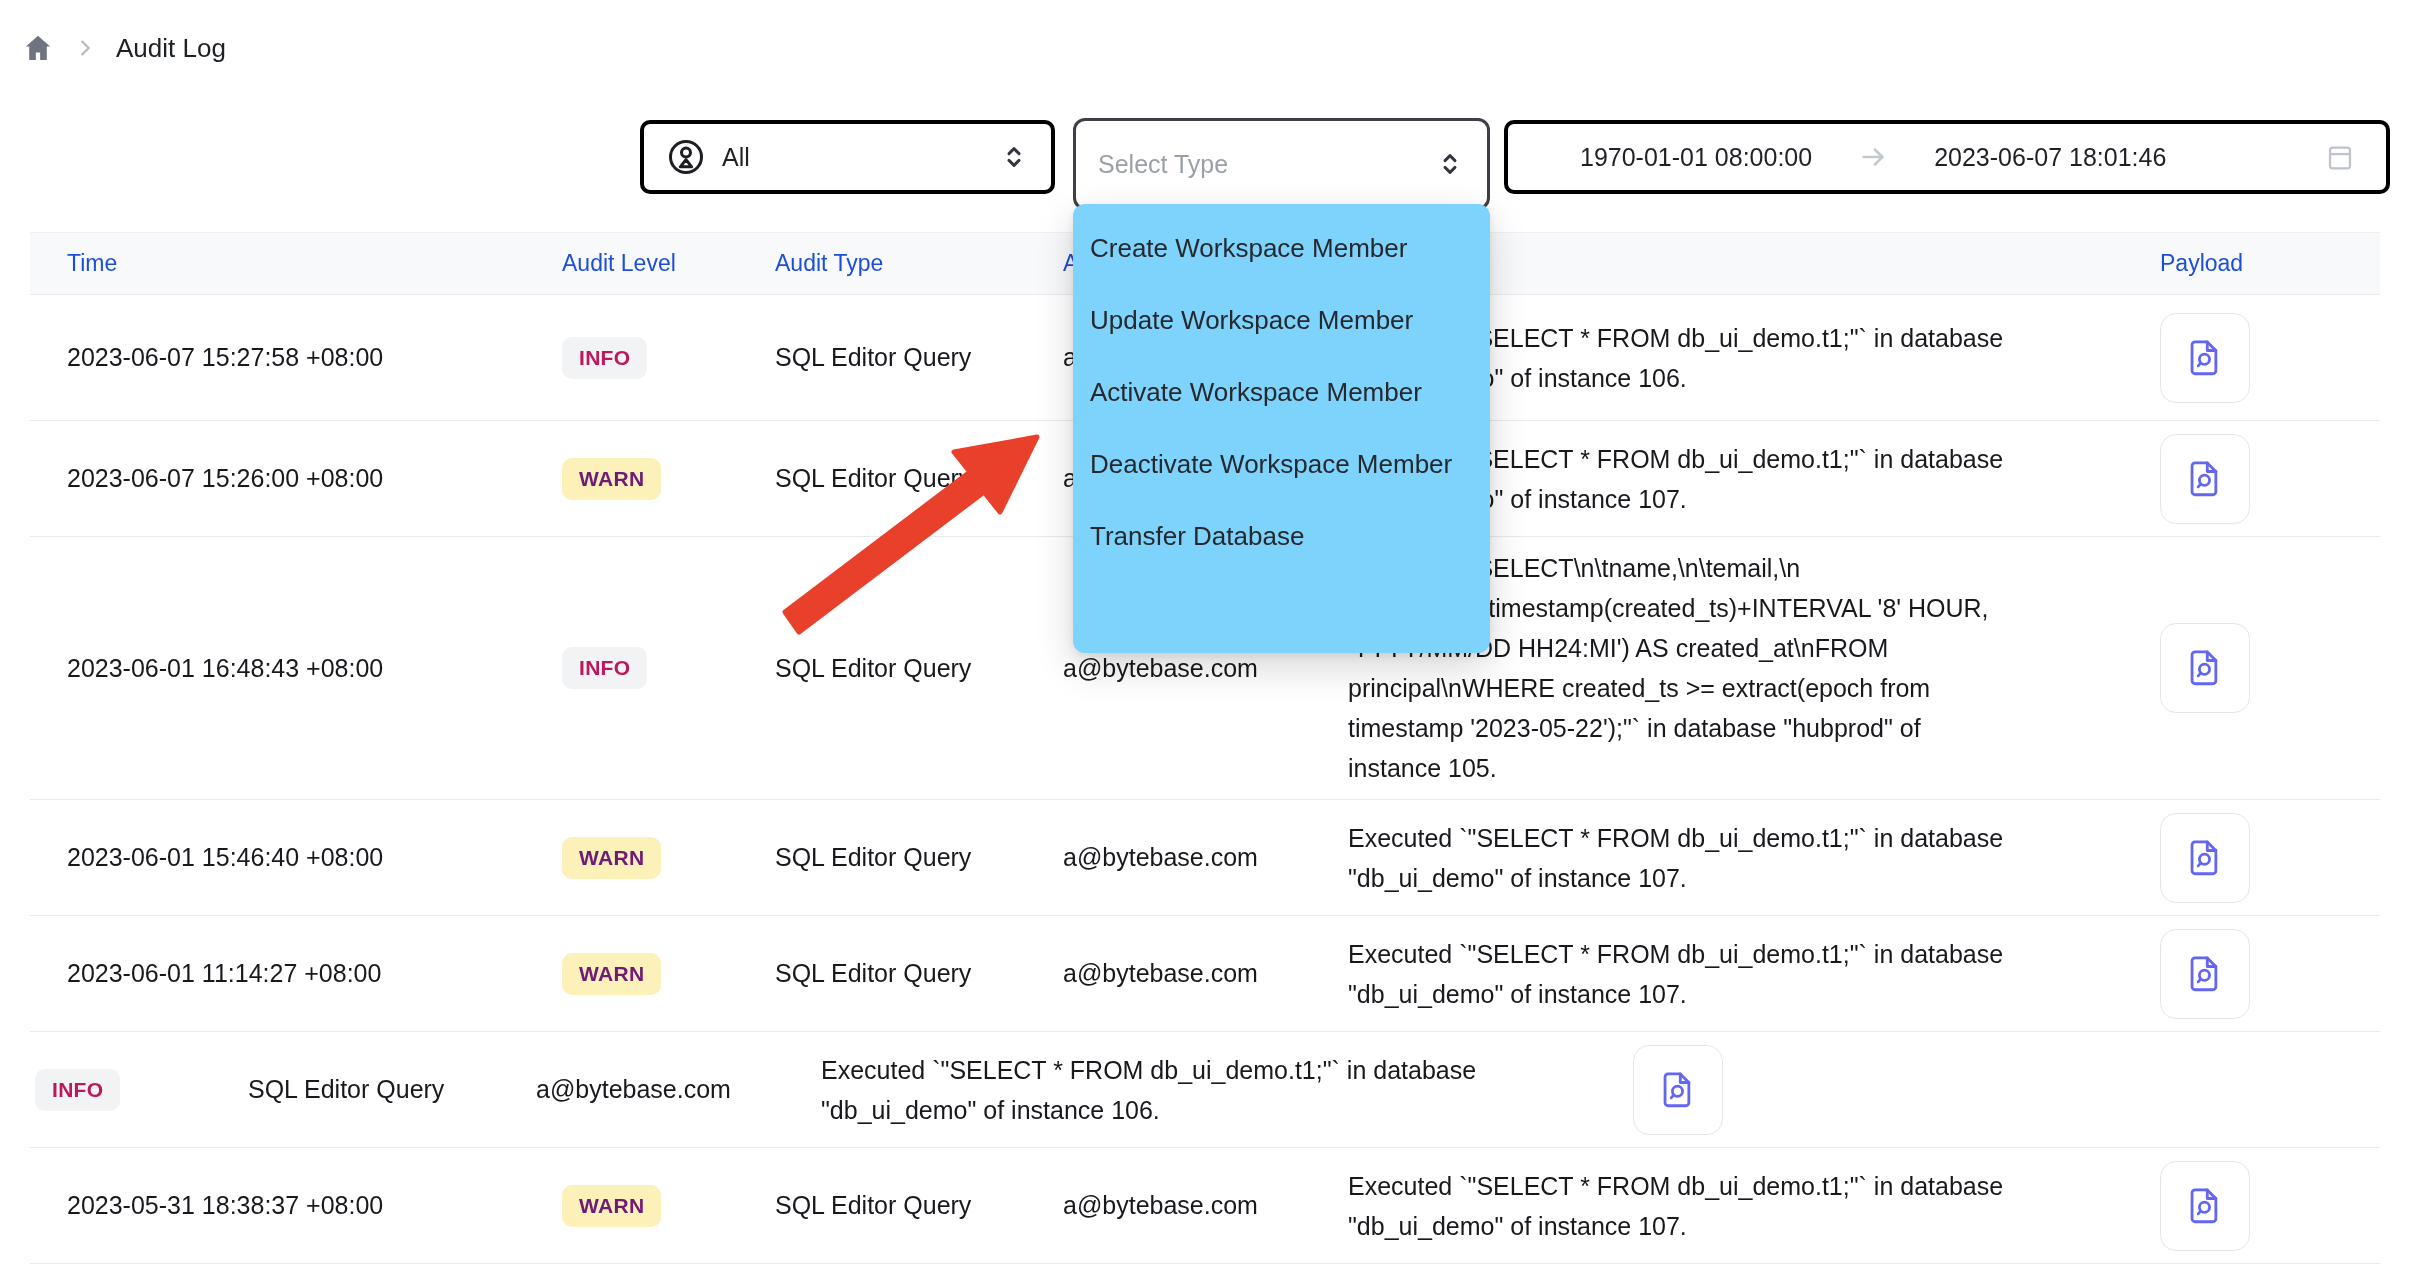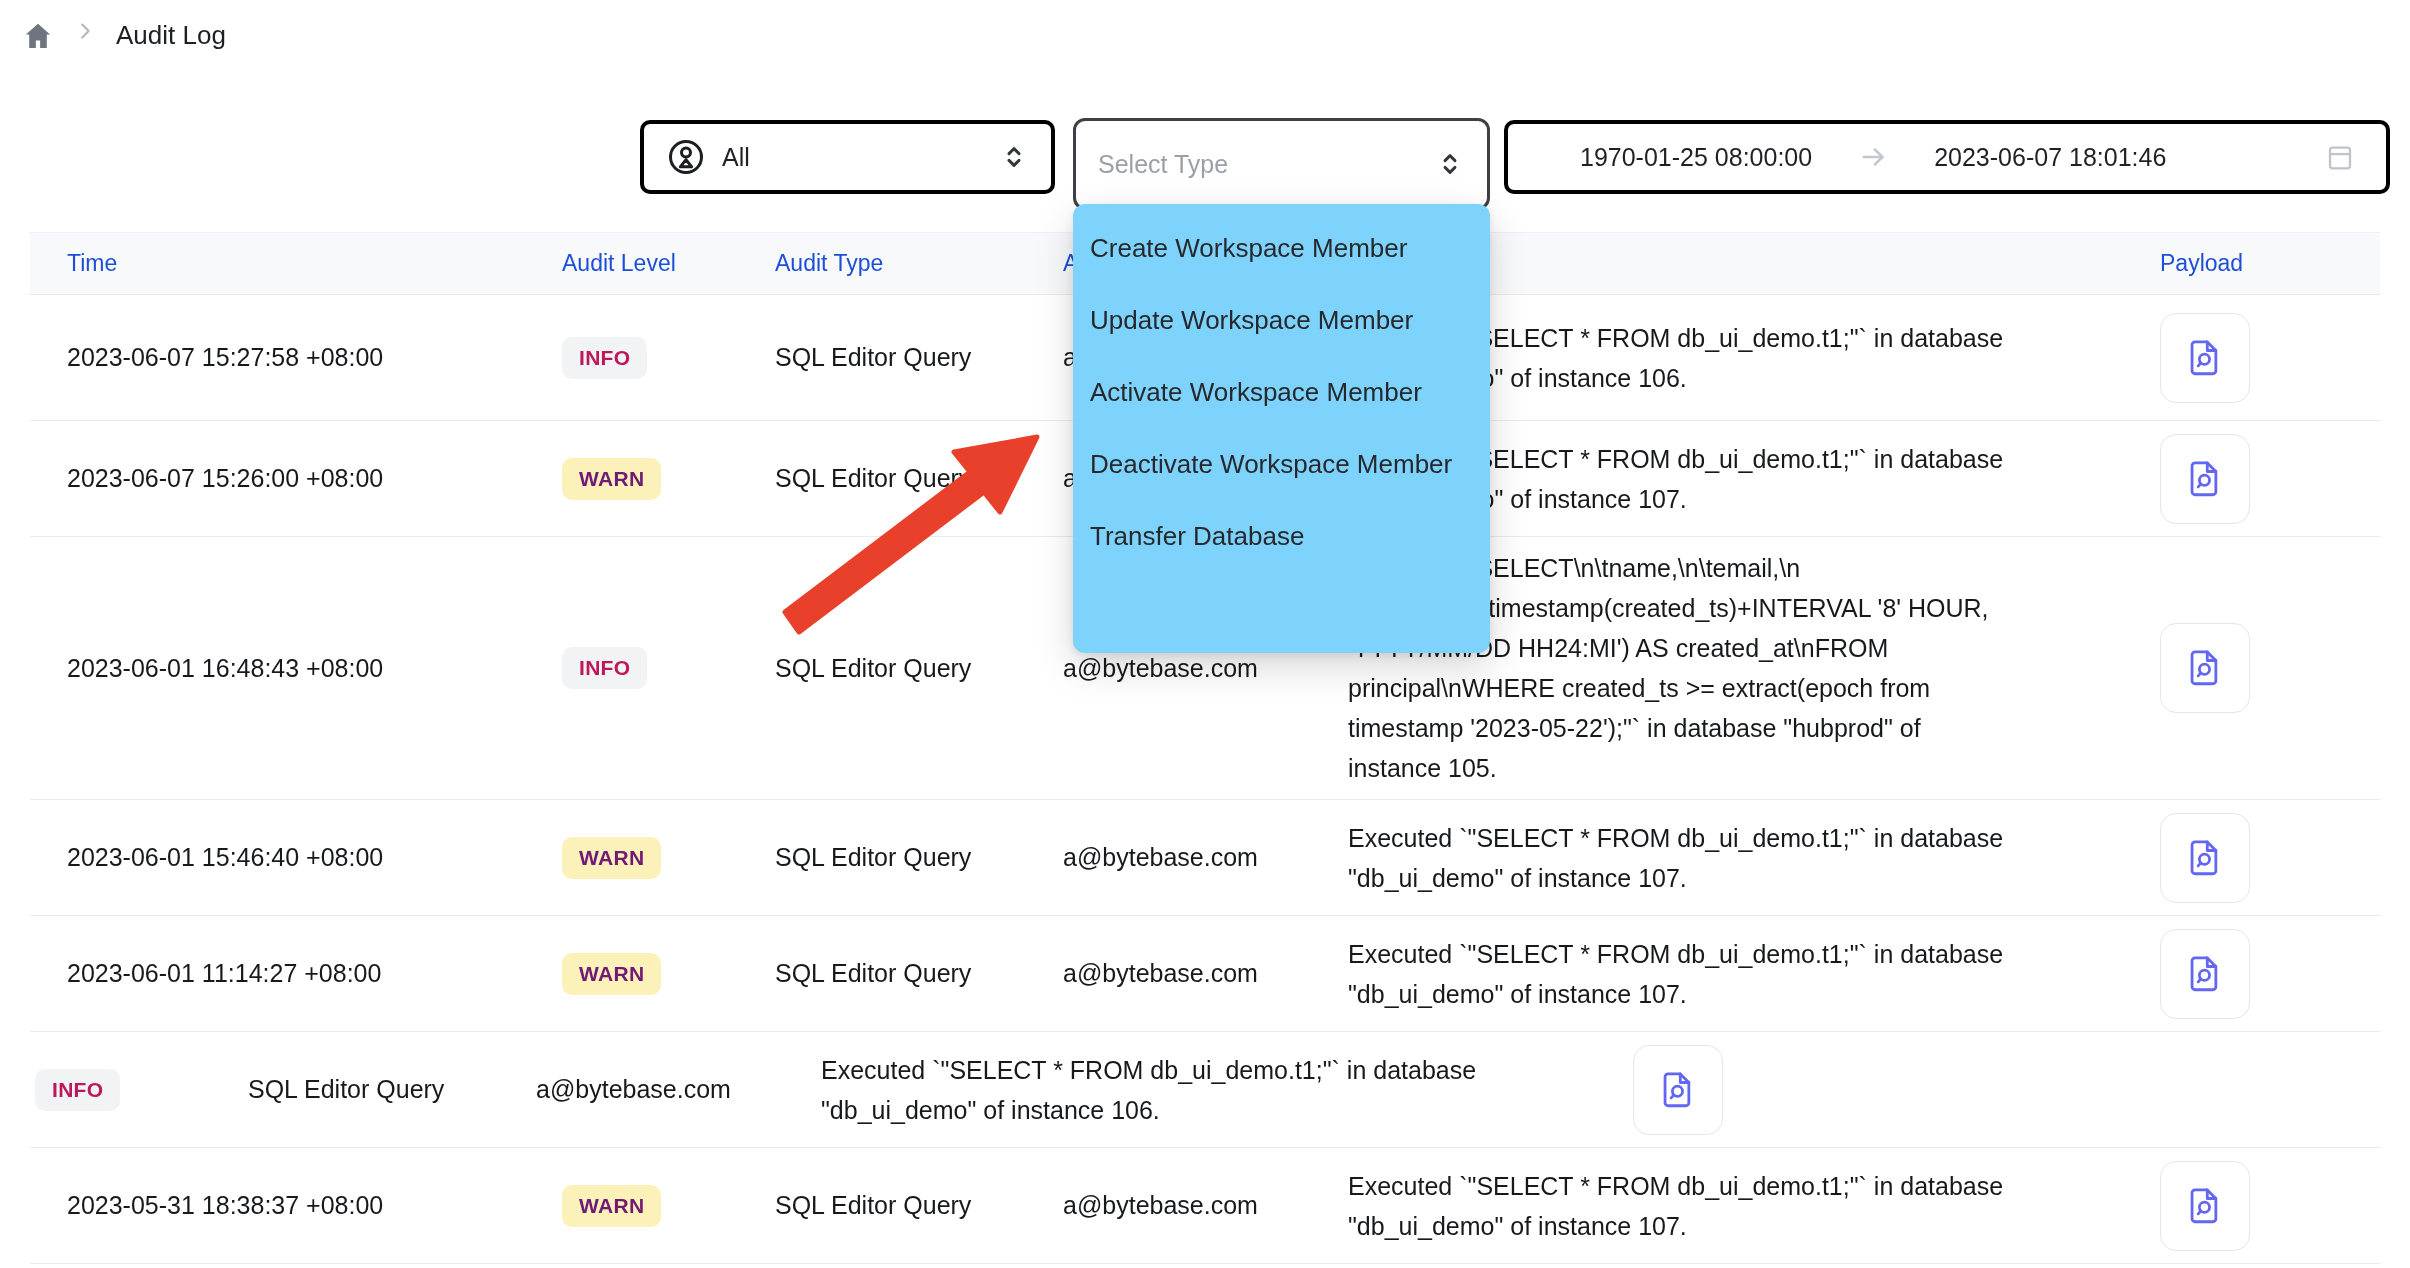--- a/index.html
+++ b/index.html
@@ -3,21 +3,21 @@
 <meta charset="utf-8">
 <style>
   html,body{margin:0;padding:0;}
   body{
     width:2410px;height:1268px;position:relative;overflow:hidden;
     background:#ffffff;
     font-family:"Liberation Sans","DejaVu Sans",sans-serif;
     -webkit-font-smoothing:antialiased;
   }
   
-  .breadcrumb{position:absolute;left:22px;top:20px;height:44px;display:flex;align-items:flex-start;gap:20px;}
+  .breadcrumb{position:absolute;left:22px;top:26px;height:44px;display:flex;align-items:center;gap:20px;}
   .crumb-title{font-size:26px;font-weight:500;color:#1d2025;}
   
   .control{position:absolute;top:120px;height:74px;background:#fff;border:4px solid #000000;
     border-radius:10px;box-sizing:border-box;display:flex;align-items:center;}
   .actor-select{left:640px;width:415px;padding:0 22px;}
   .actor-select .value{font-size:25px;color:#1f2126;margin-left:16px;}
   .type-select{left:1073px;top:118px;height:92px;width:417px;border:3px solid #3d4046;padding:0 22px;border-radius:12px;}
   .type-select .placeholder{font-size:25px;color:#9ba0a8;}
   .chev-updown{margin-left:auto;flex:0 0 auto;}
   .daterange{left:1504px;width:886px;padding:0 30px;font-size:25px;color:#1f2126;}
@@ -94,21 +94,21 @@
   <span class="placeholder">Select Type</span>
   <span class="chev-updown">
     <svg width="30" height="30" viewBox="0 0 24 24" fill="none" stroke="#33363c" stroke-width="2.3" stroke-linecap="round" stroke-linejoin="round">
       <path d="M8 9.3 12 5.3l4 4"></path>
         <path d="M8 14.7l4 4 4-4"></path>
     </svg>
   </span>
 </div>
 
 <div class="control daterange">
-  <span class="dr-start">1970-01-25 08:00:00</span>
+  <span class="dr-start">1970-01-01 08:00:00</span>
   <span class="dr-arrow">
     <svg width="30" height="30" viewBox="0 0 24 24" fill="none" stroke="#c3c7cf" stroke-width="2" stroke-linecap="round" stroke-linejoin="round">
       <path d="M4.5 12h15"></path>
         <path d="M13.5 6l6 6-6 6"></path>
     </svg>
   </span>
   <span>2023-06-07 18:01:46</span>
   <span class="dr-cal">
     <svg width="32" height="32" viewBox="0 0 24 24" fill="none" stroke="#bfc3cb" stroke-width="1.7">
       <rect x="4.5" y="5" width="15" height="15.5" rx="2"></rect>

